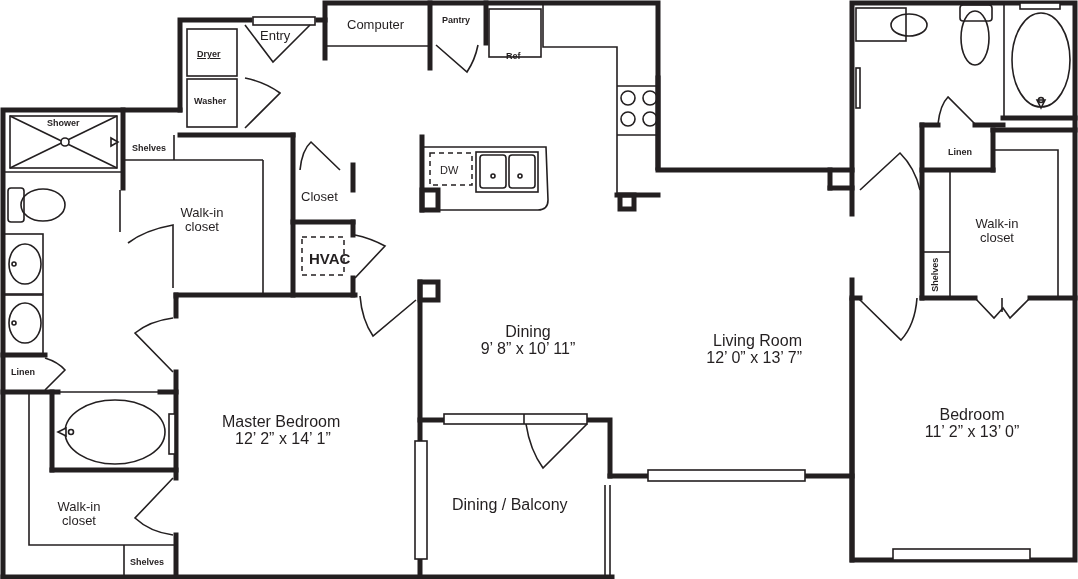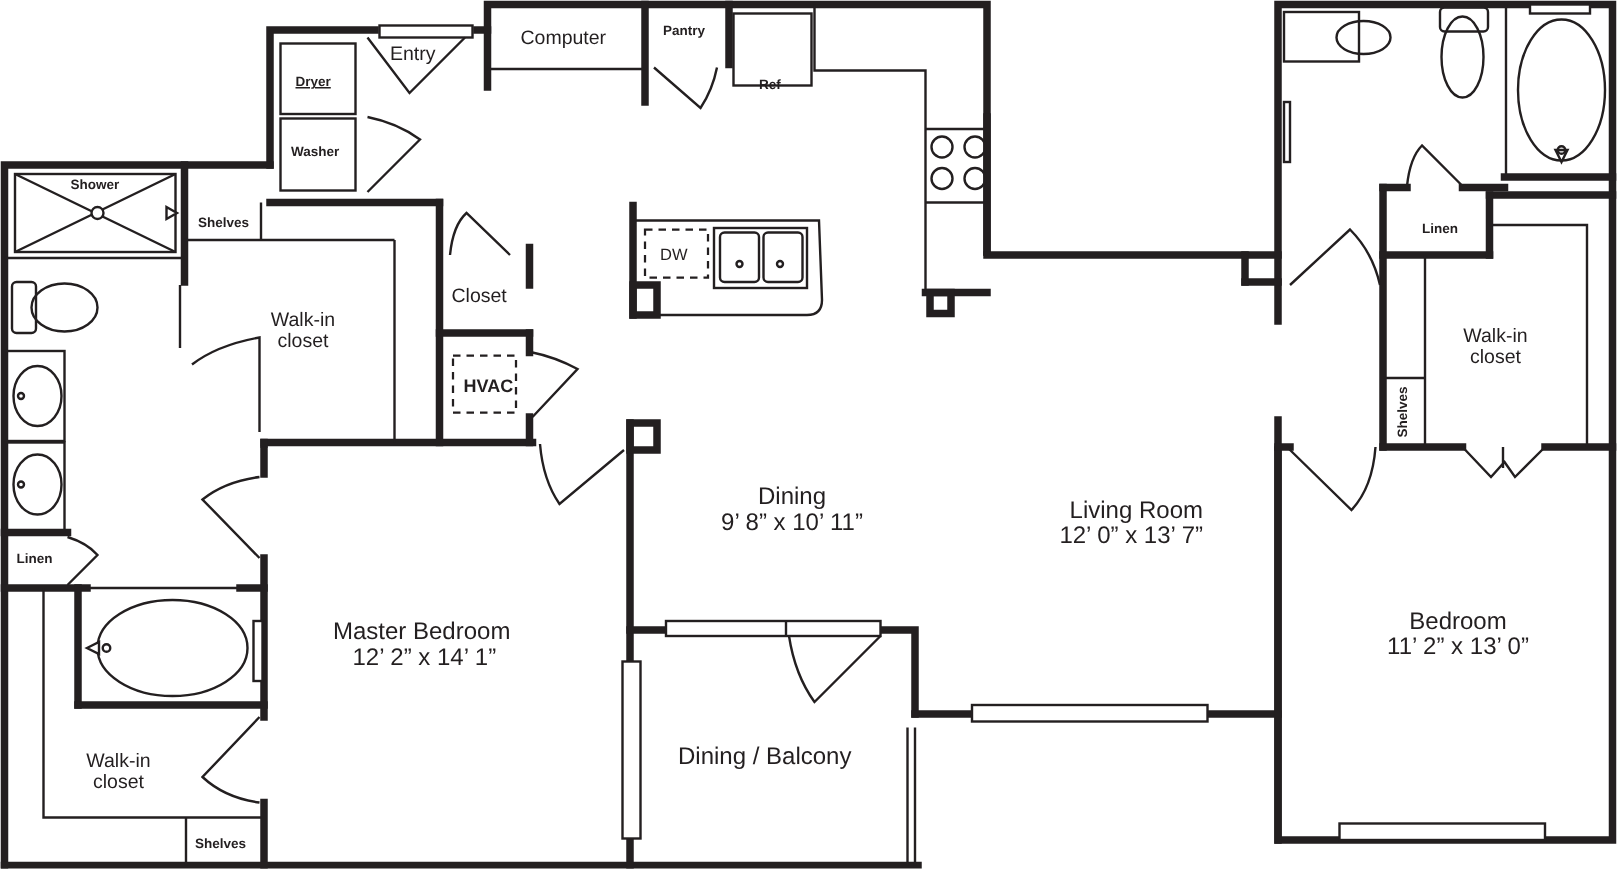--- a/index.html
+++ b/index.html
@@ -197,21 +197,21 @@
 </svg>
 
 <div class="lbl med" style="left:260px; top:29px;">Entry</div>
 <div class="lbl med" style="left:347px; top:18px;">Computer</div>
 <div class="lbl xs" style="left:442px; top:16px;">Pantry</div>
 <div class="lbl xs" style="left:506px; top:29px;margin-top:23px;">Ref</div>
 <div class="lbl xs" style="left:197px; top:50px;text-decoration:underline;">Dryer</div>
 <div class="lbl xs" style="left:194px; top:97px;">Washer</div>
 <div class="lbl sm" style="left:440px; top:165px; font-weight:normal; font-size:11px;">DW</div>
 <div class="lbl med" style="left:301px; top:190px;">Closet</div>
-<div class="lbl xs" style="left:309px; top:251px; font-size:12px;">HVAC</div>
+<div class="lbl xs" style="left:309px; top:251px; font-size:15px;">HVAC</div>
 
 <div class="lbl xs" style="left:47px; top:119px;">Shower</div>
 <div class="lbl xs" style="left:132px; top:144px;">Shelves</div>
 <div class="lbl med" style="left:180px; top:206px; width:44px;">
   <div>Walk-in</div>
   <div>closet</div>
 </div>
 <div class="lbl xs" style="left:11px; top:368px;">Linen</div>
 <div class="lbl med" style="left:57px; top:500px; width:44px;">
   <div>Walk-in</div>

